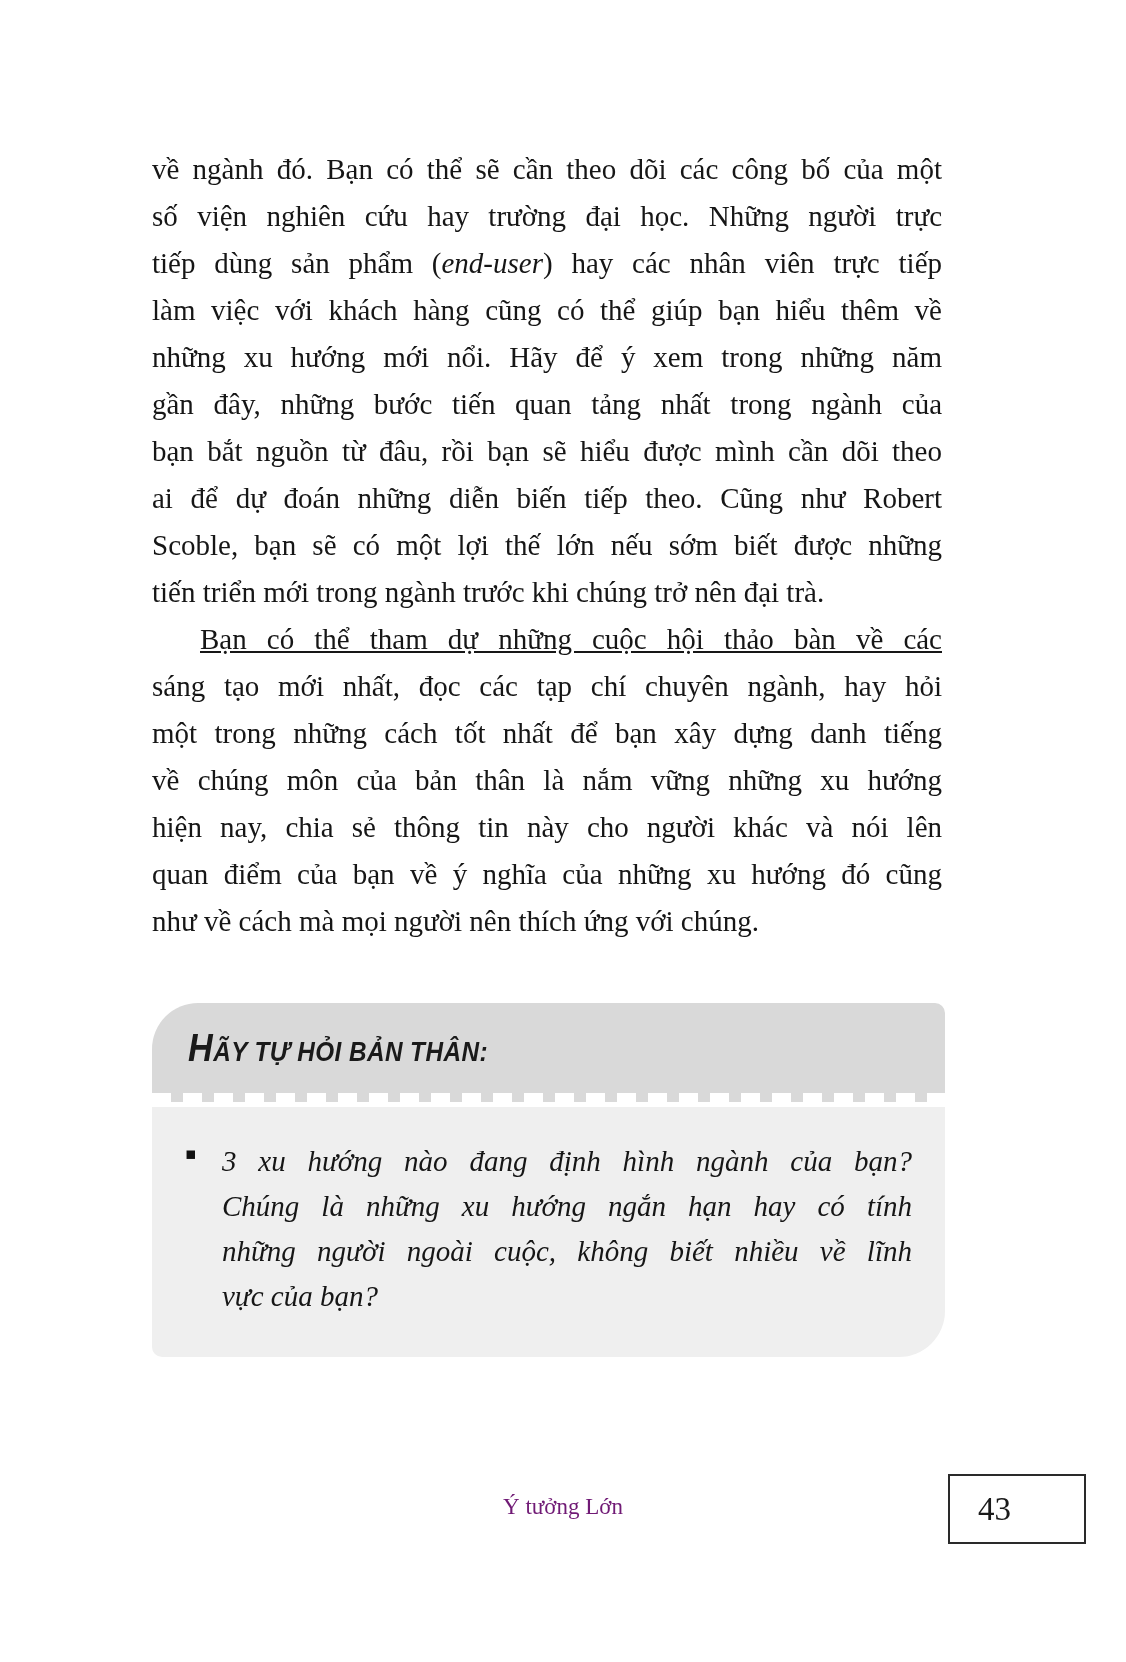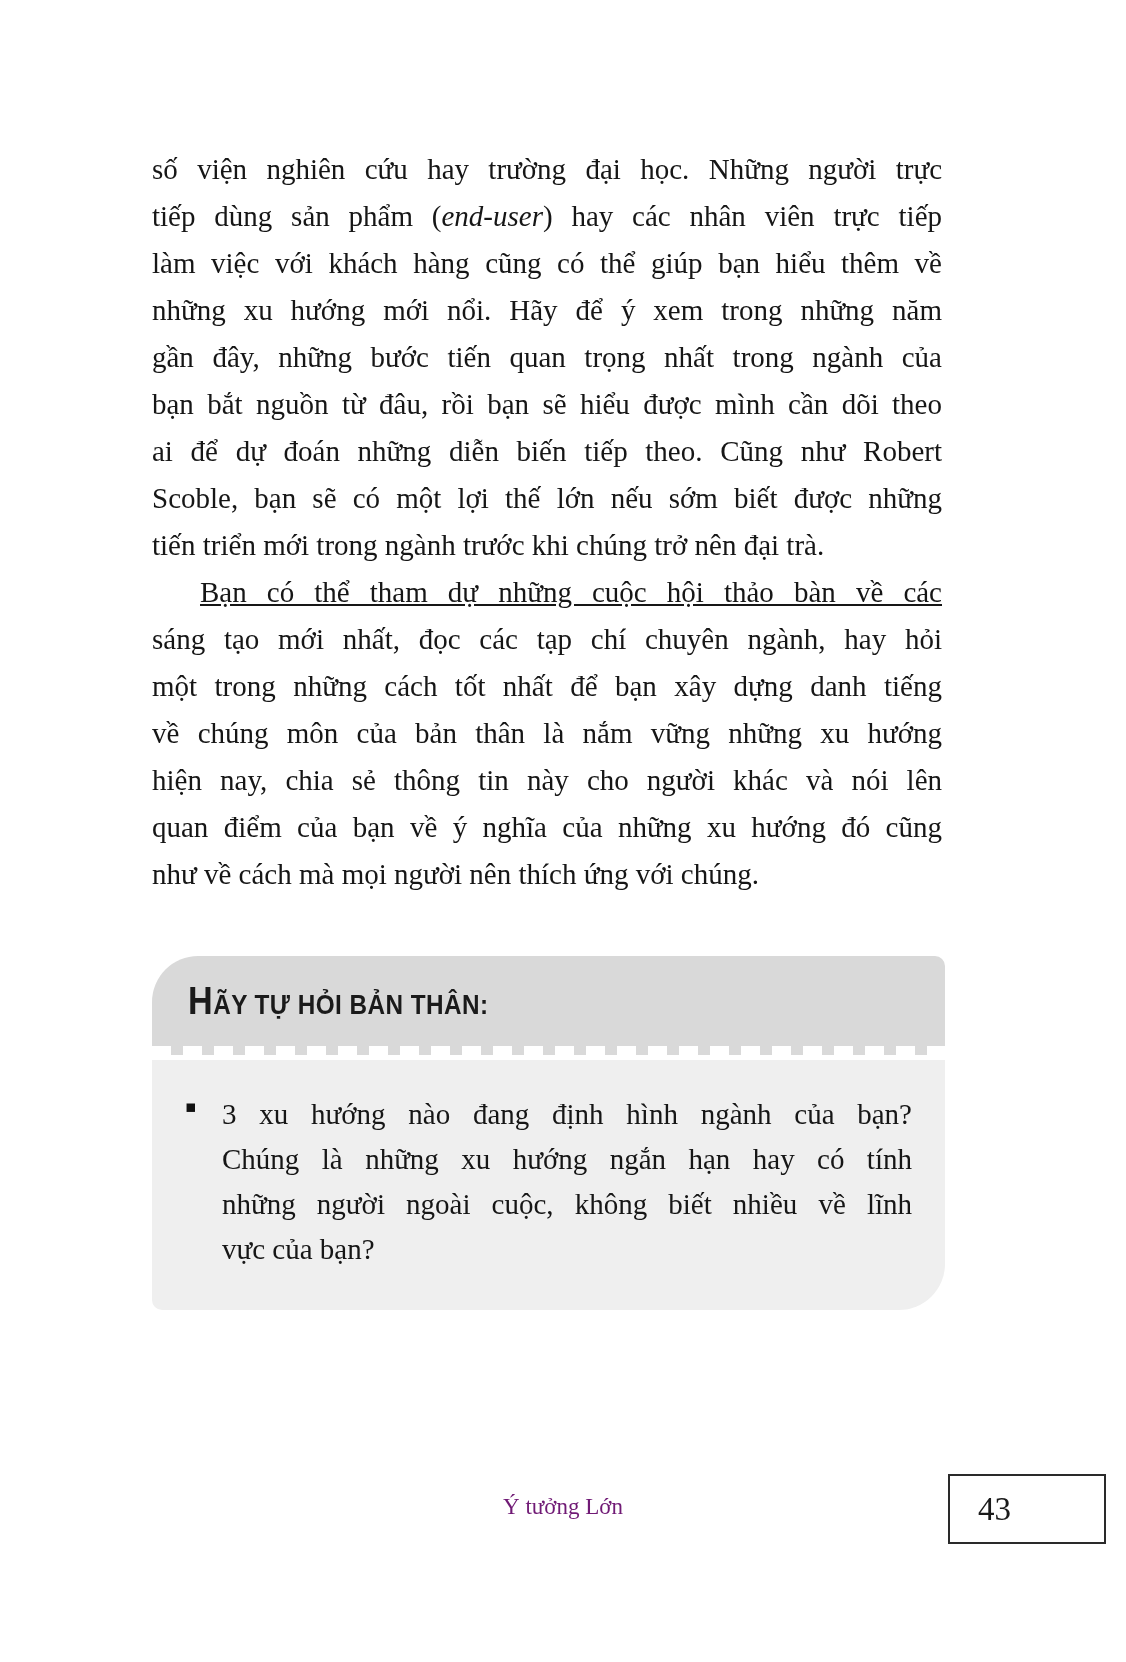--- a/index.html
+++ b/index.html
@@ -34,20 +34,21 @@
   }
   .line.last { text-align-last: left; }
   .para.indent .line:first-child { text-indent: 48px; text-decoration: underline; }
 
   
   .callout {
     margin-top: 58px;
     width: 793px;
     border-radius: 46px 10px 46px 10px;
     overflow: hidden;
+    font-style: italic;
   }
   .callout-header {
     background: var(--header-gray, #d9d9d9);
     height: 90px;
     display: flex;
     align-items: center;
     padding-left: 36px;
     box-sizing: border-box;
   }
   .callout-header-text {
@@ -91,21 +92,21 @@
     left: 0;
     width: 1126px;
     text-align: center;
     font-size: 23px;
     color: #701a75;
   }
   .page-number-box {
     position: absolute;
     left: 948px;
     top: 1474px;
-    width: 158px;
+    width: 138px;
     height: 70px;
     box-sizing: border-box;
     border: 2px solid #2a2a2a;
     background: #ffffff;
     display: flex;
     align-items: center;
   }
   .page-number {
     font-size: 33px;
     padding-left: 28px;
@@ -113,25 +114,26 @@
   }
 </style>
 </head>
 <body>
 
 <div class="page">
 
   <div class="content">
     <div id="paragraphs">
         <div class="para">
+          <div class="line">về ngành đó. Bạn có thể sẽ cần theo dõi các công bố của một</div>
           <div class="line">số viện nghiên cứu hay trường đại học. Những người trực</div>
           <div class="line">tiếp dùng sản phẩm (<i>end-user</i>) hay các nhân viên trực tiếp</div>
           <div class="line">làm việc với khách hàng cũng có thể giúp bạn hiểu thêm về</div>
           <div class="line">những xu hướng mới nổi. Hãy để ý xem trong những năm</div>
-          <div class="line">gần đây, những bước tiến quan trọng nhất trong ngành của</div>
+          <div class="line">gần đây, những bước tiến quan tảng nhất trong ngành của</div>
           <div class="line">bạn bắt nguồn từ đâu, rồi bạn sẽ hiểu được mình cần dõi theo</div>
           <div class="line">ai để dự đoán những diễn biến tiếp theo. Cũng như Robert</div>
           <div class="line">Scoble, bạn sẽ có một lợi thế lớn nếu sớm biết được những</div>
           <div class="line last">tiến triển mới trong ngành trước khi chúng trở nên đại trà.</div>
         </div>
         <div class="para indent">
           <div class="line">Bạn có thể tham dự những cuộc hội thảo bàn về các</div>
           <div class="line">sáng tạo mới nhất, đọc các tạp chí chuyên ngành, hay hỏi</div>
           <div class="line">một trong những cách tốt nhất để bạn xây dựng danh tiếng</div>
           <div class="line">về chúng môn của bản thân là nắm vững những xu hướng</div>

